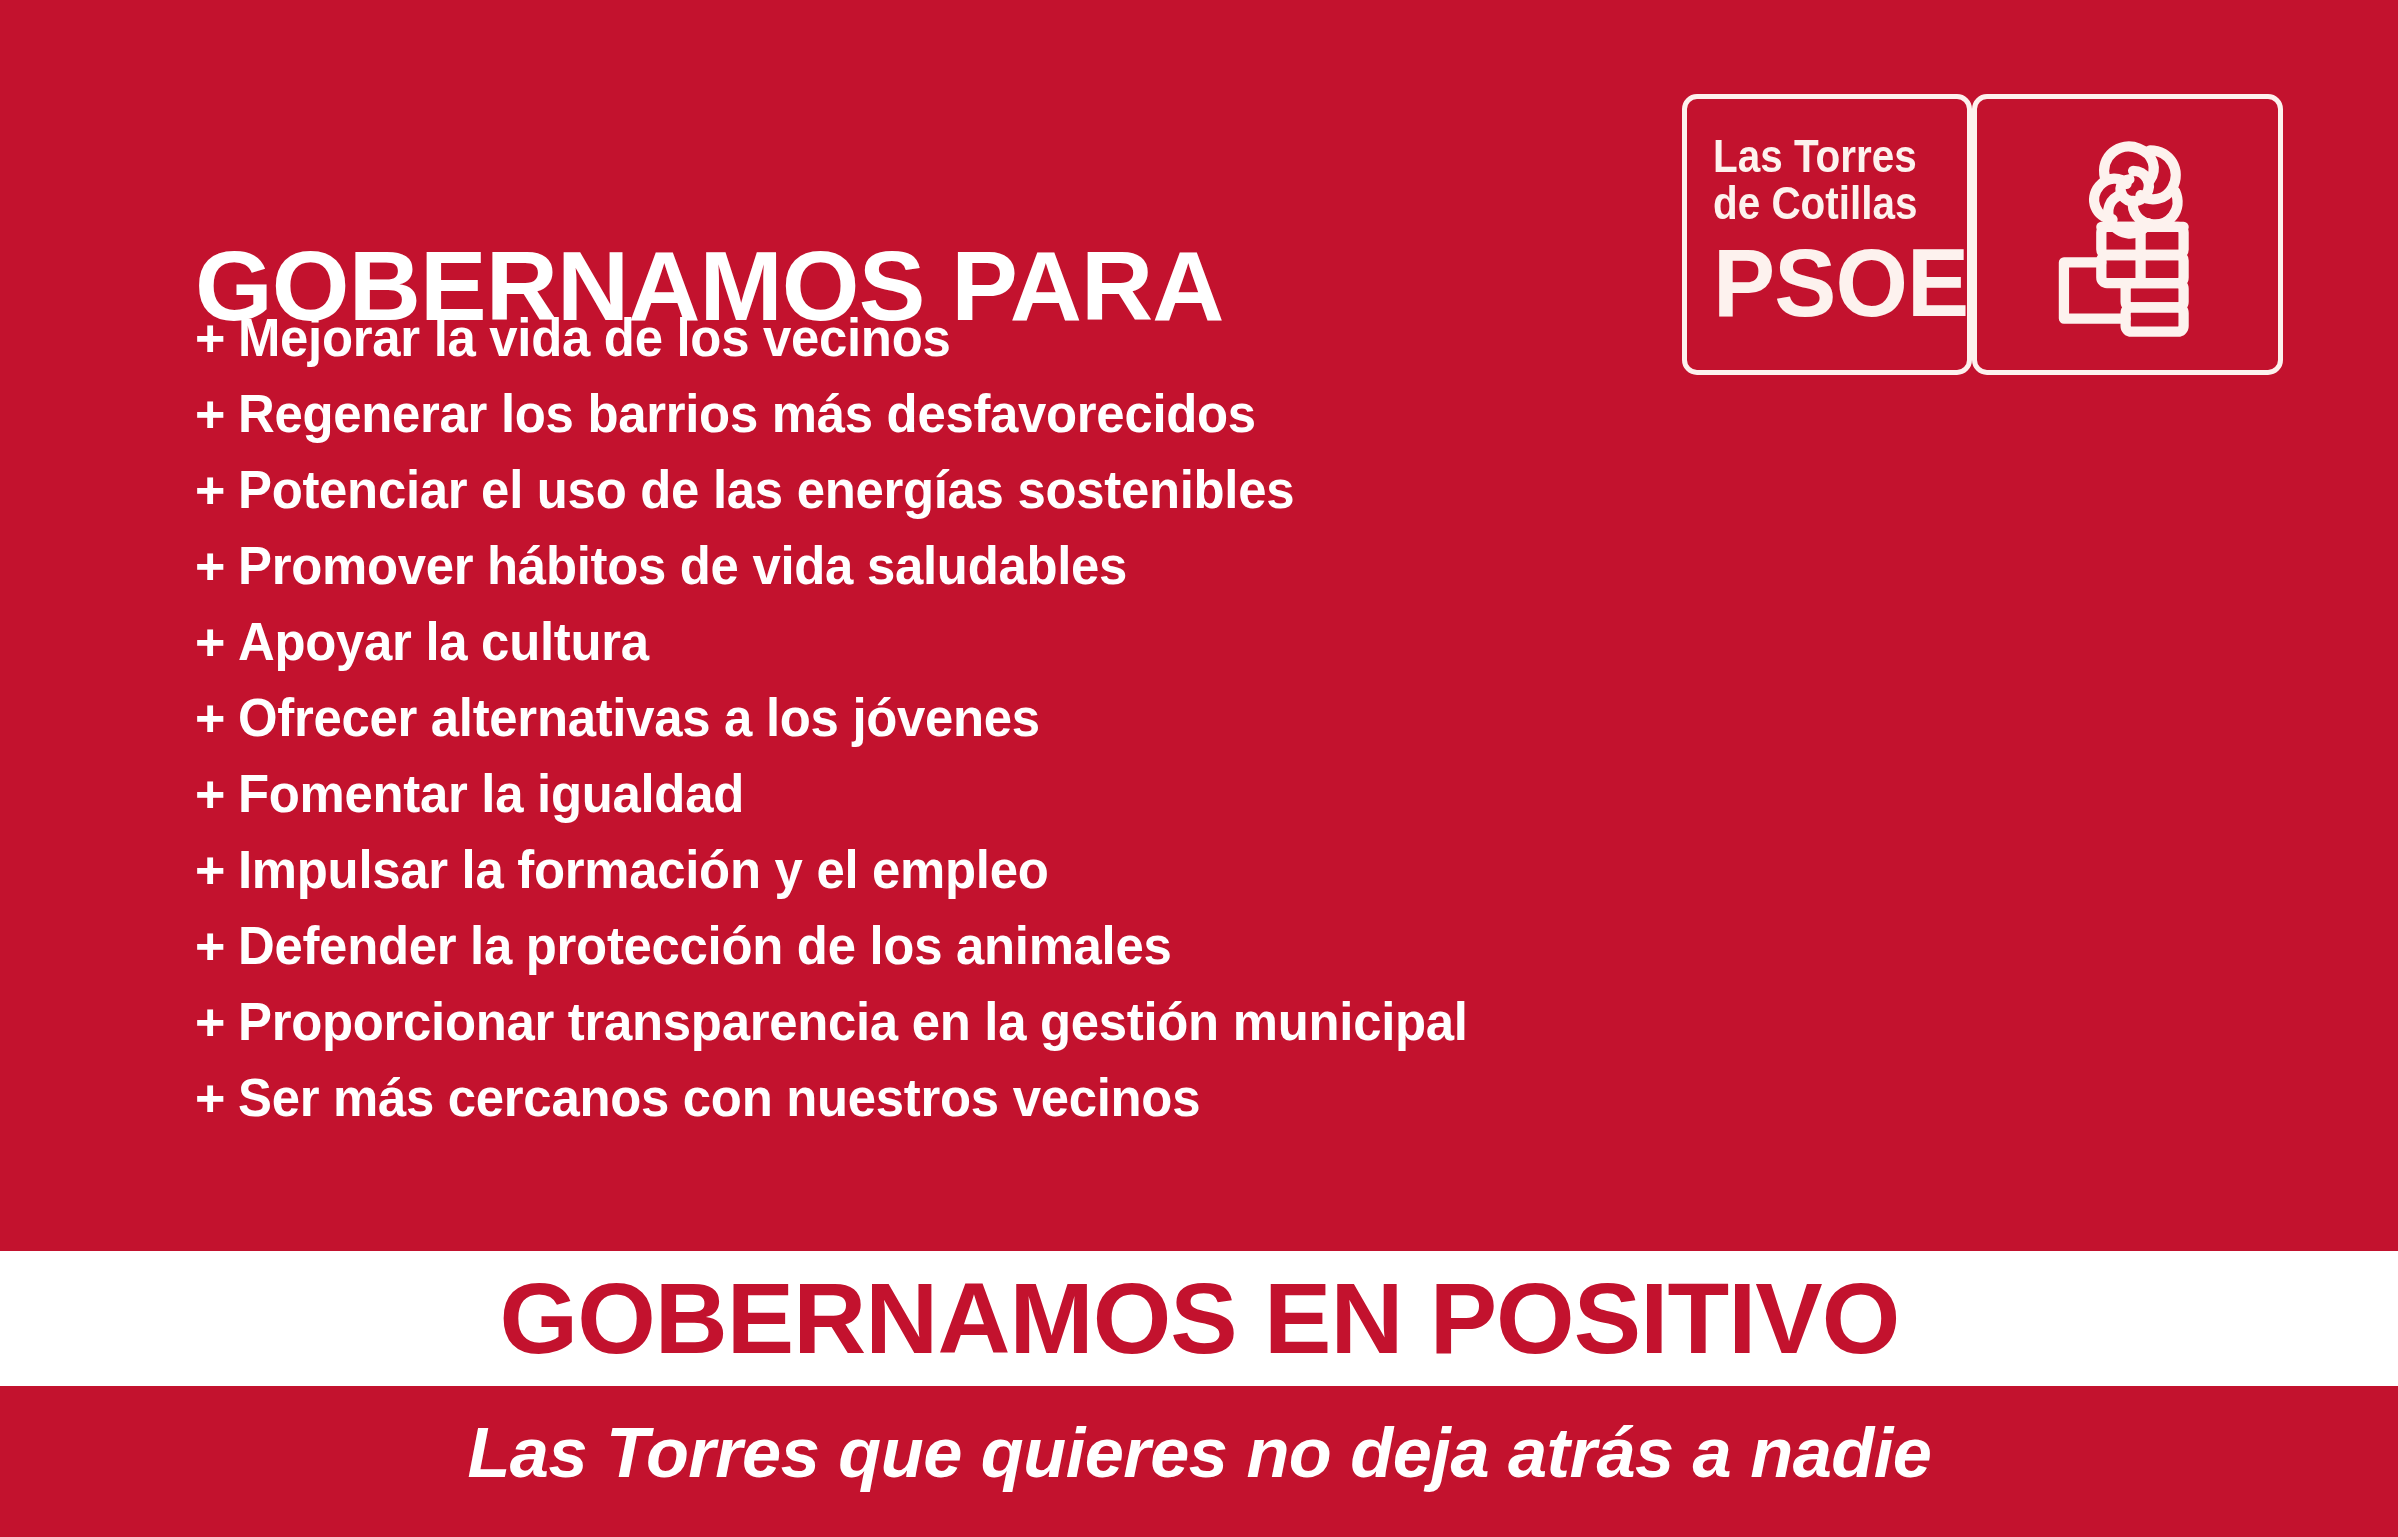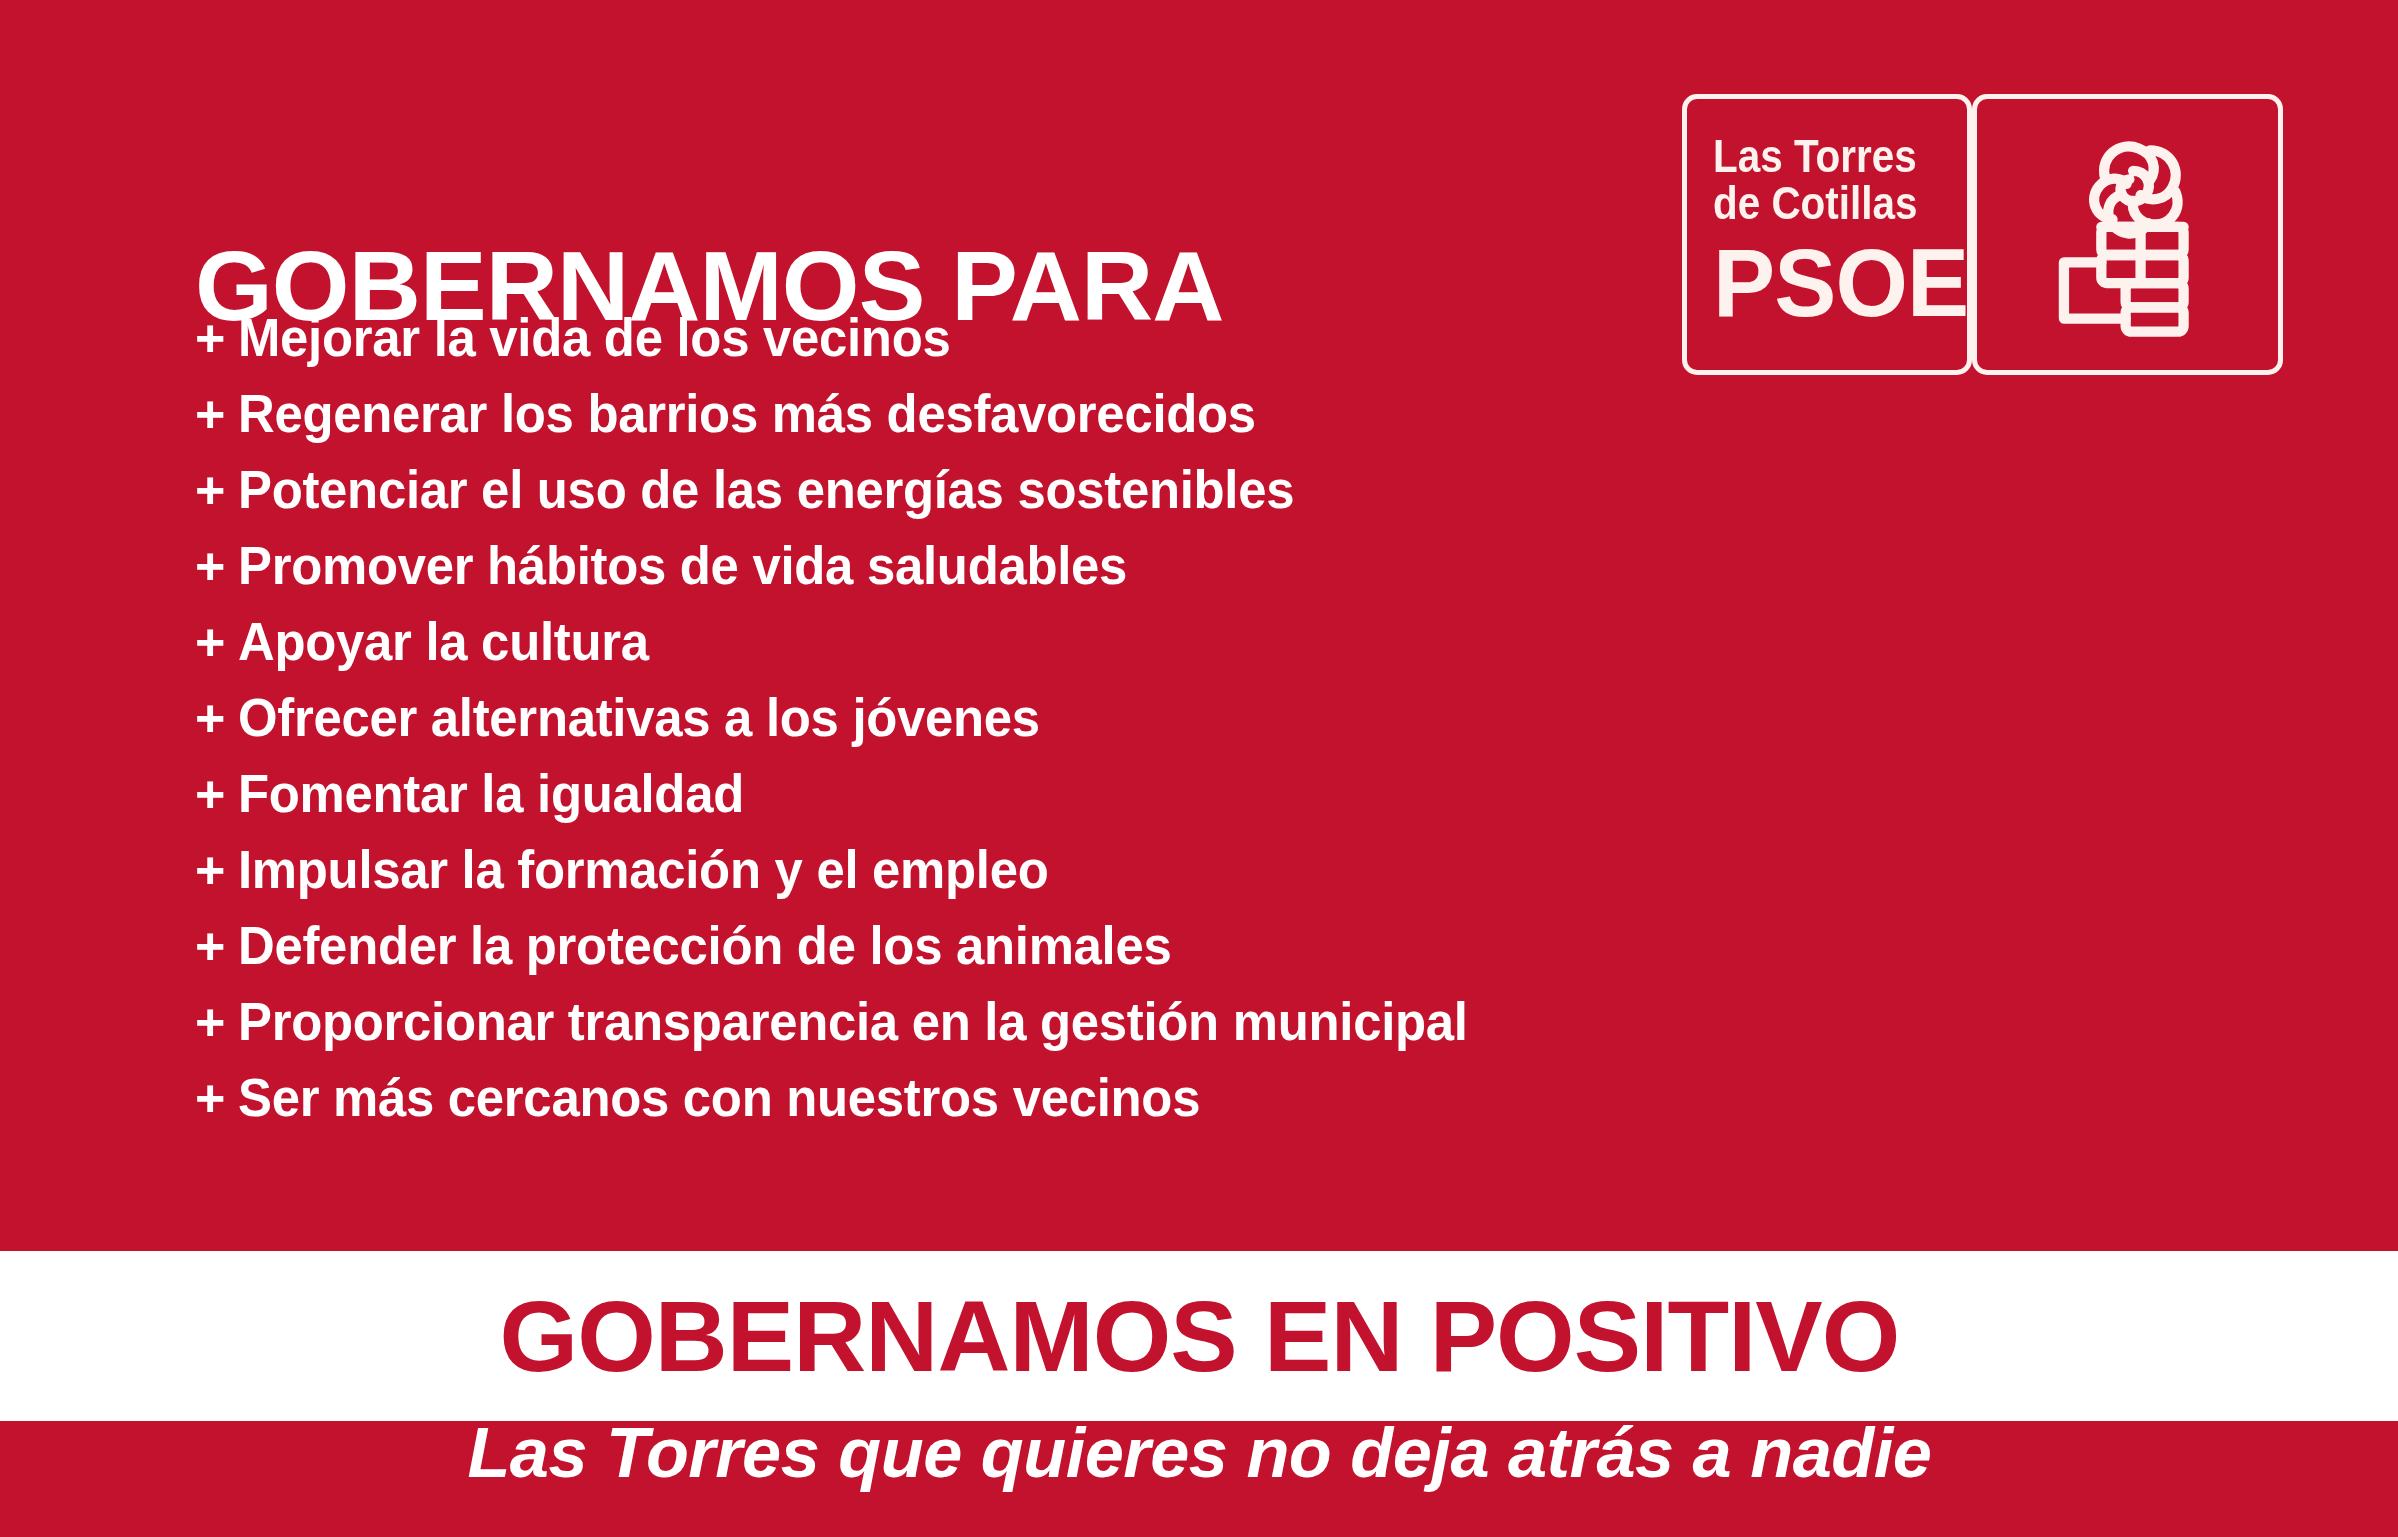--- a/index.html
+++ b/index.html
@@ -121,21 +121,21 @@
     transform-origin: left top;
     white-space: nowrap;
   }
 
   
   .white-band {
     position: absolute;
     left: 0;
     top: 1251px;
     width: 2399px;
-    height: 170px;
+    height: 135px;
     background: #FFFFFF;
     display: flex;
     align-items: center;
     justify-content: center;
   }
 
   .band-text {
     font-family: "Liberation Sans", sans-serif;
     font-weight: bold;
     font-size: 101px;

